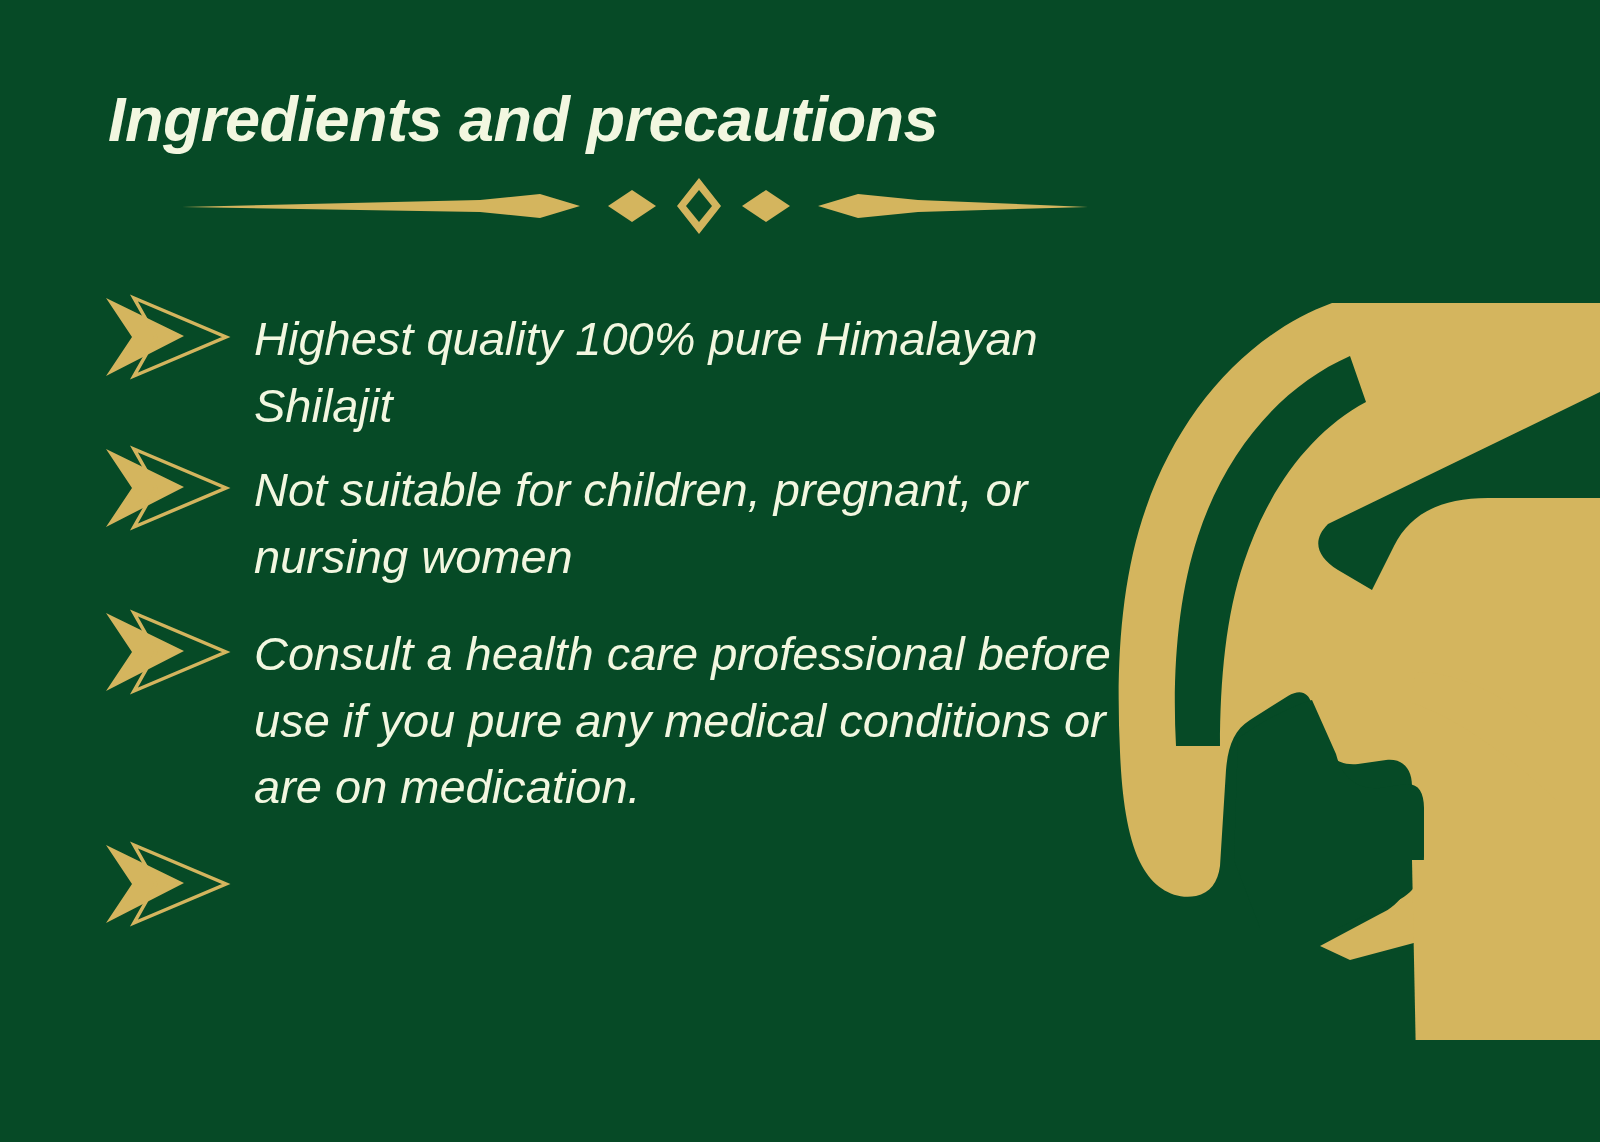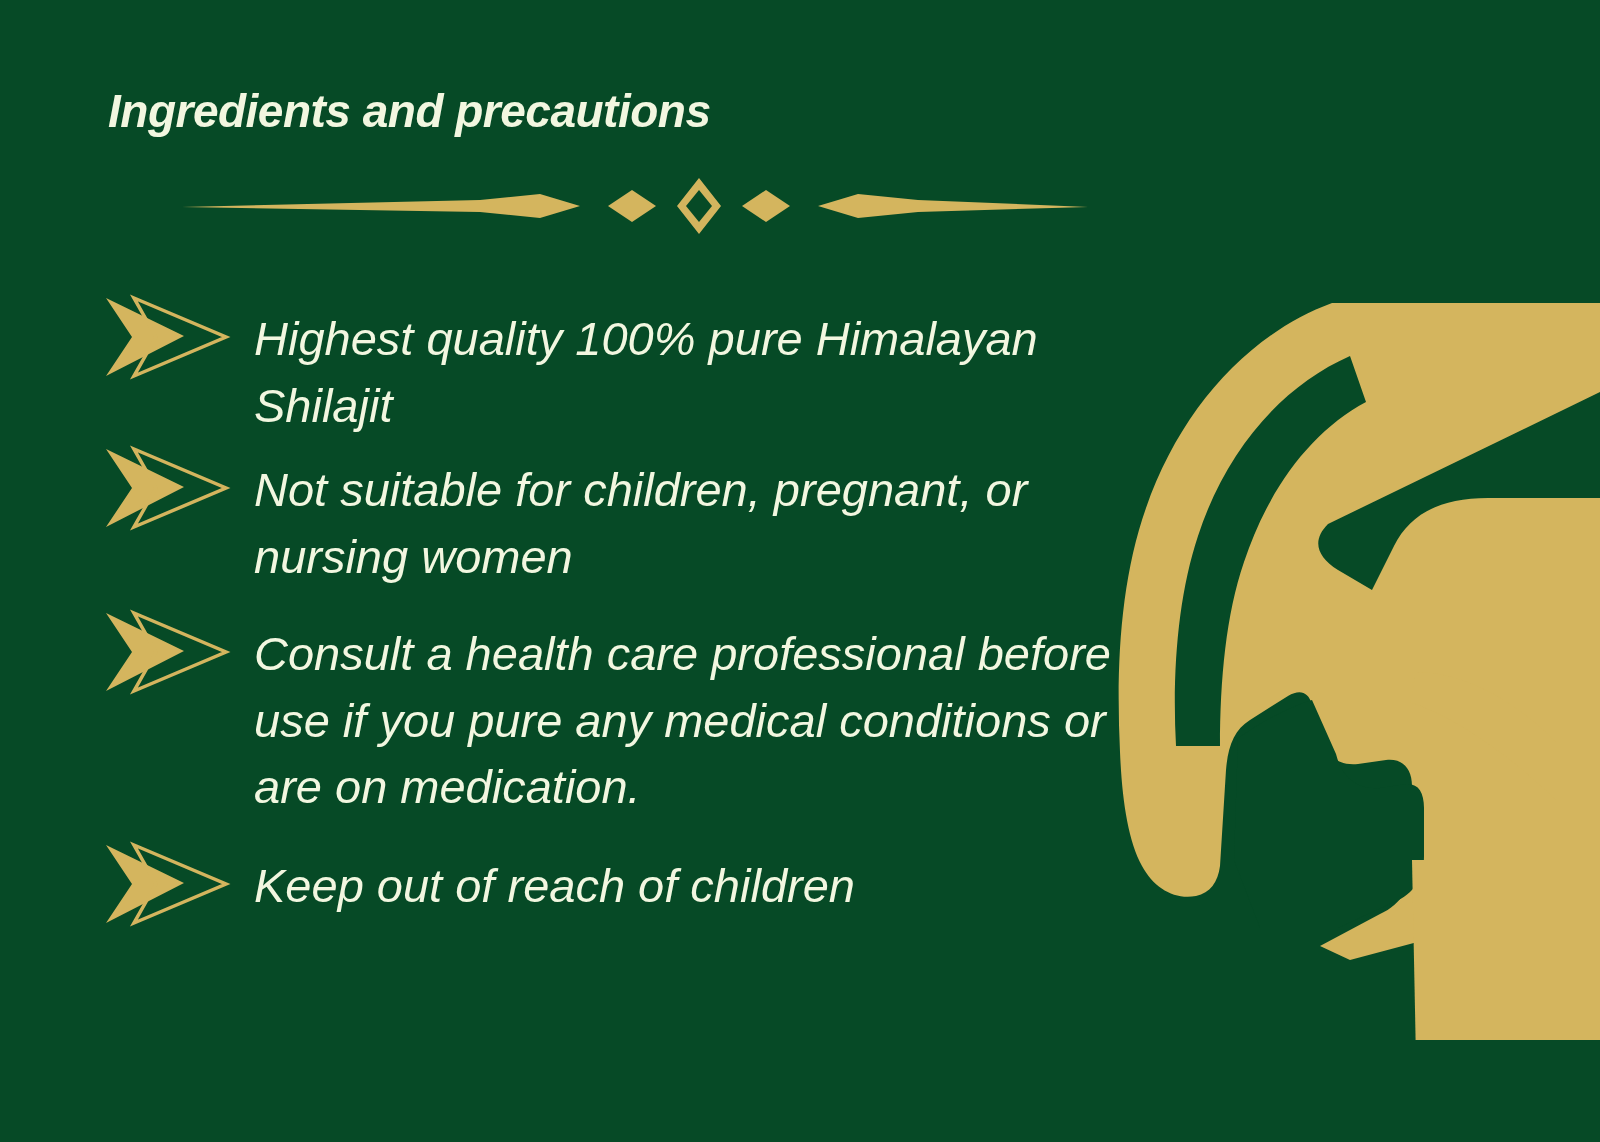--- a/index.html
+++ b/index.html
@@ -38,21 +38,21 @@
     top: 0;
     width: 1600px;
     z-index: 3;
   }
   #page-title {
     position: absolute;
     left: 108px;
     top: 88px;
     margin: 0;
     font-family: "Liberation Sans", sans-serif;
-    font-size: 46px;
+    font-size: 63px;
     font-weight: 700;
     font-style: italic;
     letter-spacing: -0.5px;
     color: #F2F7E0;
     white-space: nowrap;
     line-height: 1.0;
   }
   #title-divider {
     position: absolute;
     left: 180px;
@@ -239,17 +239,16 @@
         <path d="M34,4 L126,43 L34,82 L56,43 Z" fill="none" stroke="#D4B55E" stroke-width="3.5" stroke-linejoin="miter"></path>
       </svg>
       <div class="bullet-text">Consult a health care professional before use if you pure any medical conditions or are on medication.</div>
     </div>
 
     <div class="bullet-row" data-idx="3">
       <svg class="bullet-marker" viewBox="0 0 132 86" xmlns="http://www.w3.org/2000/svg">
         <path d="M6,4 L84,42 L6,82 L32,43 Z" fill="#D4B55E"></path>
         <path d="M34,4 L126,43 L34,82 L56,43 Z" fill="none" stroke="#D4B55E" stroke-width="3.5" stroke-linejoin="miter"></path>
       </svg>
-      <div class="bullet-text">Keep out of reach of children</div>
     </div>
 
   </div>
 </div>
 
 </body></html>

